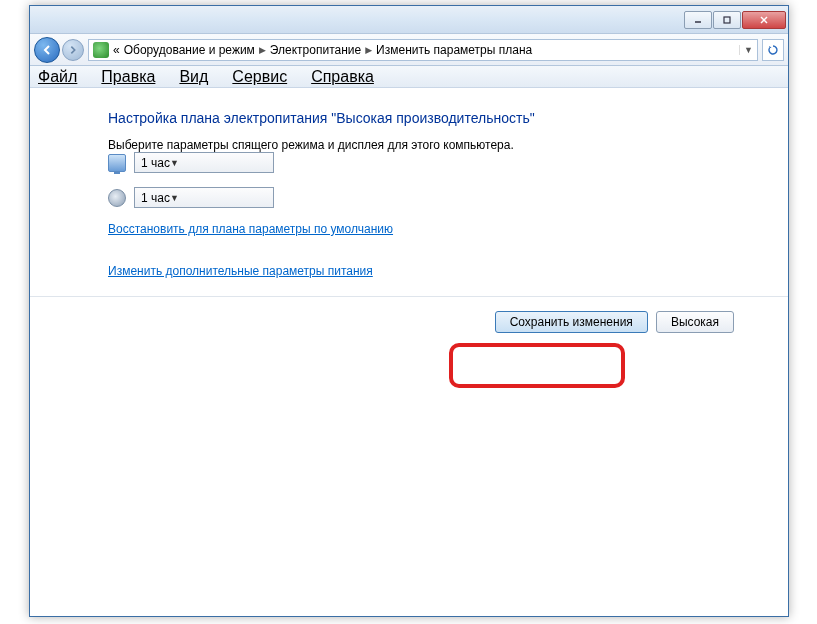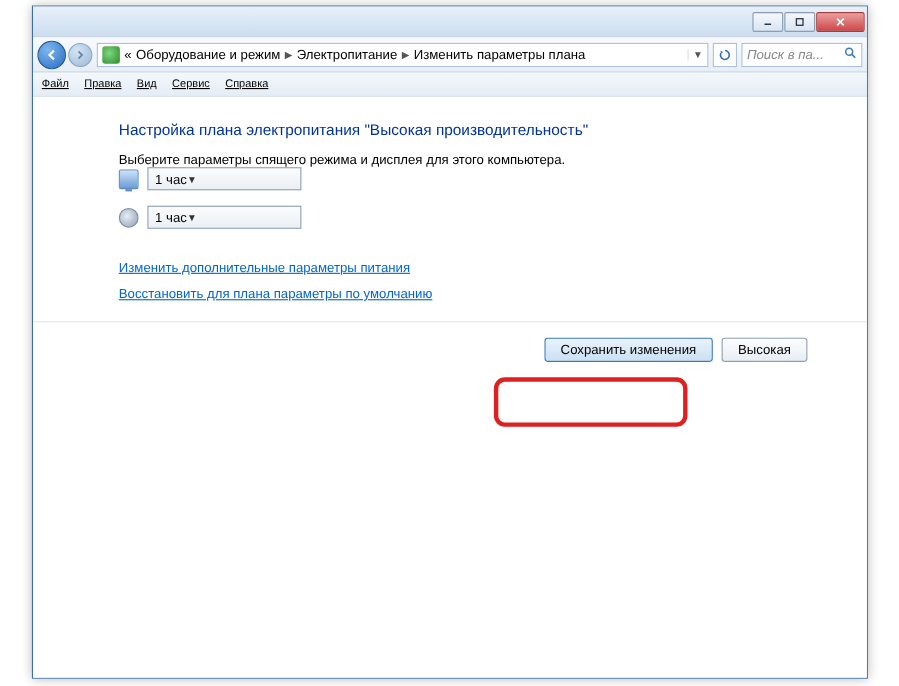--- a/index.html
+++ b/index.html
@@ -136,22 +136,22 @@
     justify-content: space-between;
   }
   .search-icon { color: #3a7ab8; font-style: normal; }
   .menubar {
     height: 22px;
     background: linear-gradient(to bottom, #f4f8fc, #e4ecf5);
     border-bottom: 1px solid #c9d6e6;
     display: flex;
     align-items: center;
     padding: 0 8px;
-    gap: 14px;
-    font-size: 10px;
+    gap: 24px;
+    font-size: 16px;
   }
   .menu-item {
     color: #000;
     cursor: default;
   }
   .menu-item span.u { text-decoration: underline; }
   .content {
     position: absolute;
     top: 82px;
     left: 0;
@@ -312,29 +312,20 @@
       <span>Изменить параметры плана</span>
       <span style="flex:1"></span>
       <span class="addr-drop">▼</span>
     </div>
     <div class="refresh-btn">
       <svg width="12" height="12" viewBox="0 0 12 12">
           <path d="M6 2 A4 4 0 1 1 2.5 4" fill="none" stroke="#2a6bbf" stroke-width="1.4"></path>
           <path d="M2 2 L2.5 4.2 L4.5 3.5 Z" fill="#2a6bbf"></path>
         </svg>
     </div>
-    <div class="search">
-      <span>Поиск в па...</span>
-      <span class="search-icon">
-        <svg width="12" height="12" viewBox="0 0 12 12">
-            <circle cx="5" cy="5" r="3.2" fill="none" stroke="#3a7ab8" stroke-width="1.3"></circle>
-            <line x1="7.5" y1="7.5" x2="10.5" y2="10.5" stroke="#3a7ab8" stroke-width="1.5"></line>
-          </svg>
-      </span>
-    </div>
   </div>
 
   <div class="menubar">
     <span class="menu-item"><span class="u">Файл</span></span>
     <span class="menu-item"><span class="u">Правка</span></span>
     <span class="menu-item"><span class="u">Вид</span></span>
     <span class="menu-item"><span class="u">Сервис</span></span>
     <span class="menu-item"><span class="u">Справка</span></span>
   </div>
 
@@ -352,22 +343,22 @@
       </div>
 
       <div class="row">
         <span class="row-icon sleep"></span>
         <div class="combo">
           <span>1 час</span>
           <span class="combo-arrow">▼</span>
         </div>
       </div>
 
+      <a class="link">Восстановить для плана параметры по умолчанию</a>
       <a class="link" style="margin-top:28px;">Изменить дополнительные параметры питания</a>
-      <a class="link">Восстановить для плана параметры по умолчанию</a>
 
       <div class="divider"></div>
 
       <div class="button-row">
         <button class="btn primary">Сохранить изменения</button>
         <button class="btn">Высокая</button>
       </div>
     </div>
   </div>
 

